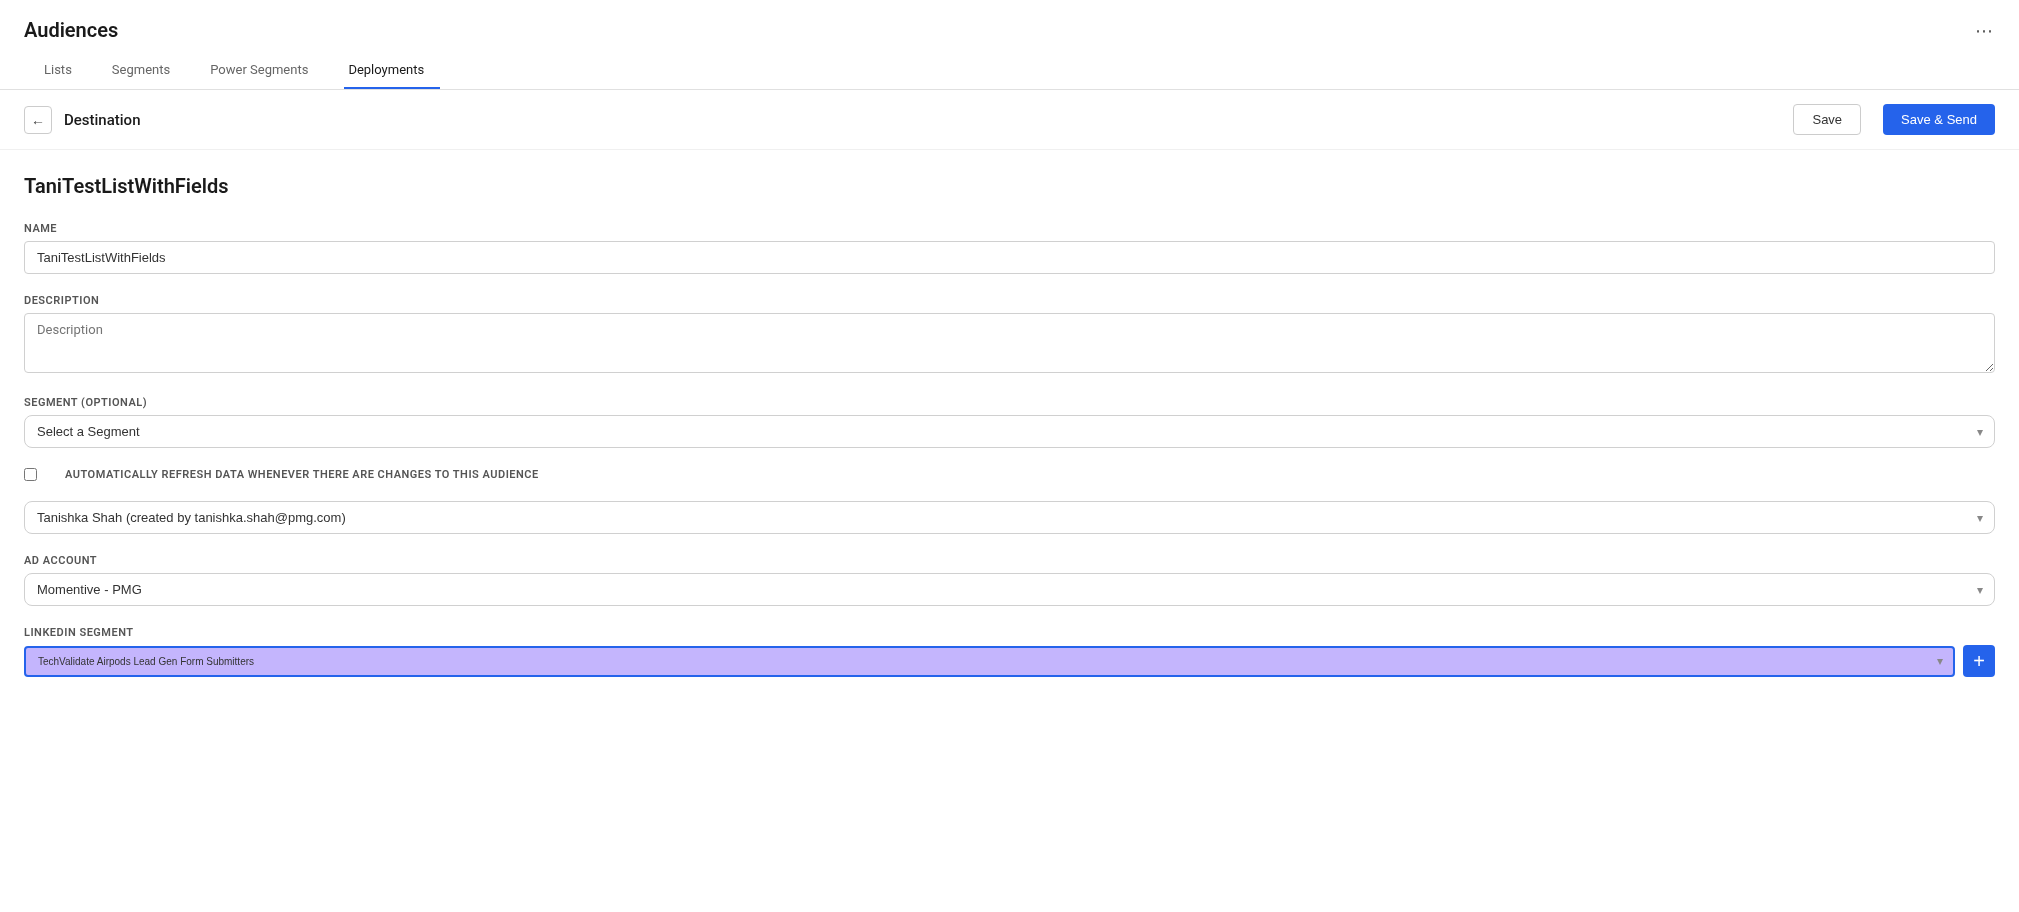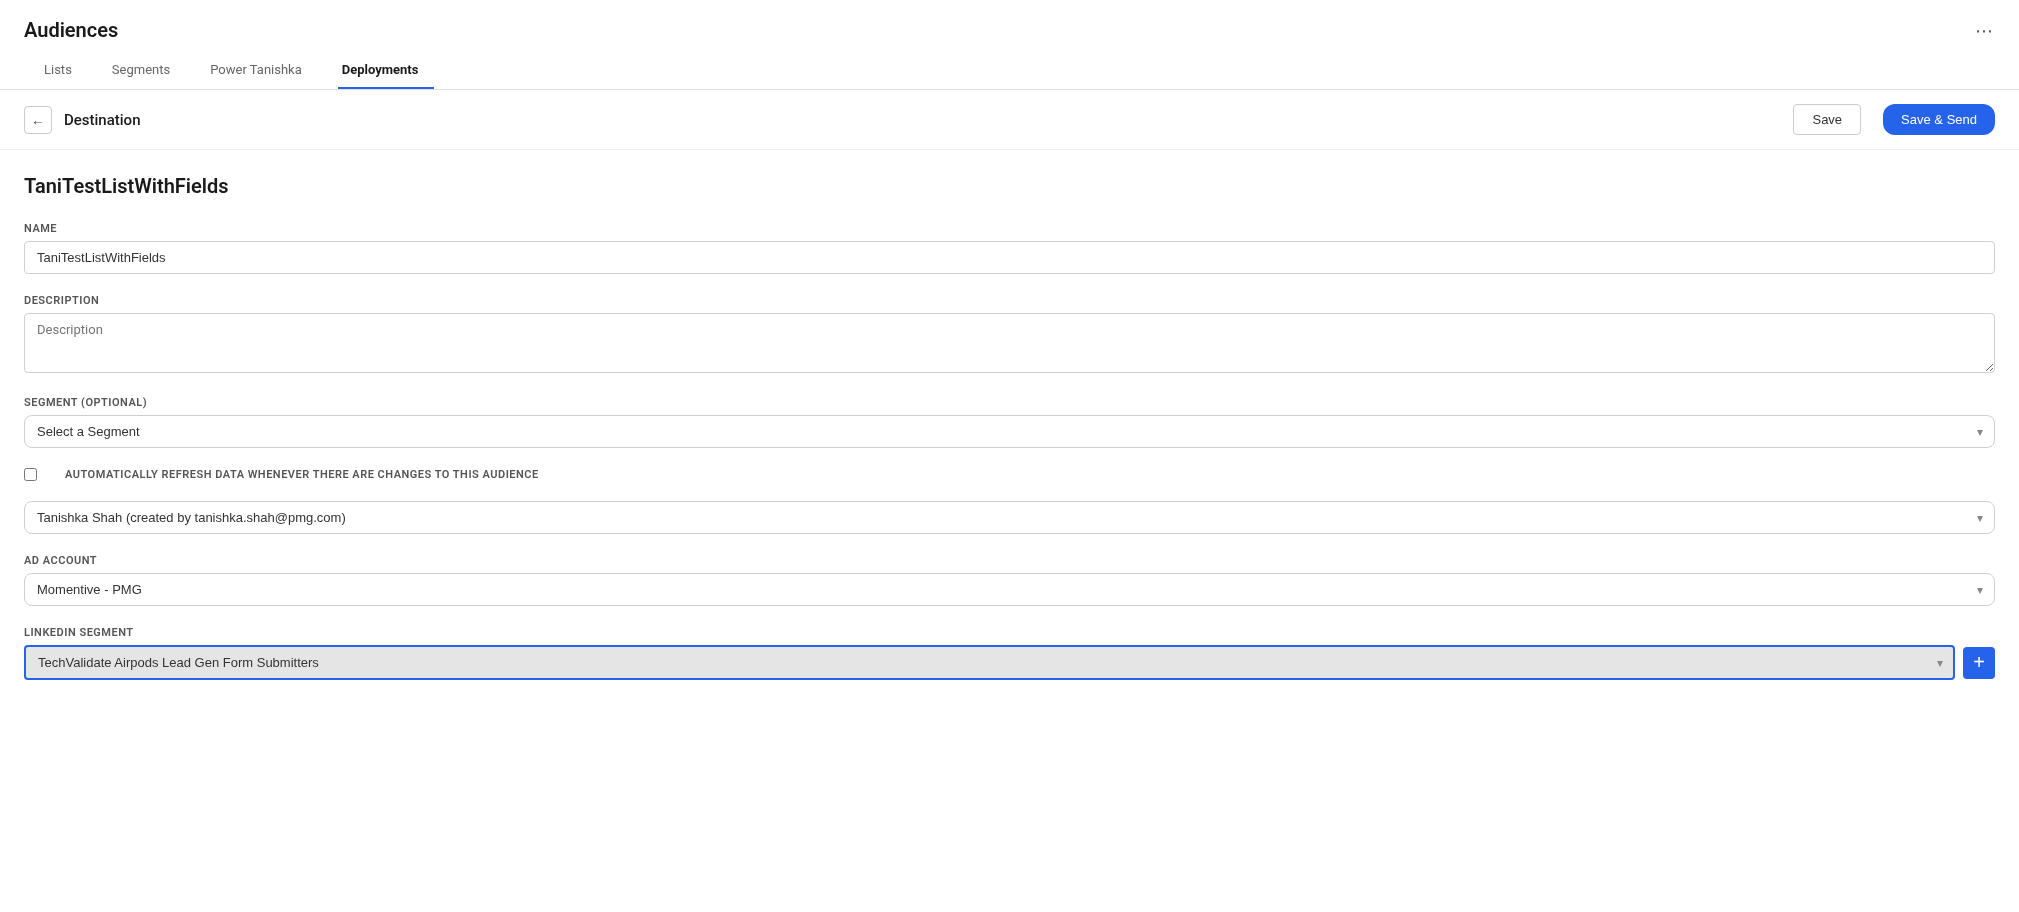--- a/index.html
+++ b/index.html
@@ -37,21 +37,21 @@
       margin-right: 20px;
       font-size: 13px;
       color: #666;
       cursor: pointer;
       border-bottom: 2px solid transparent;
       text-decoration: none;
     }
     .tab.active {
       color: #1a1a1a;
       border-bottom: 2px solid #2563eb;
-      font-weight: 700;
+      font-weight: 400;
     }
     .sub-header {
       display: flex;
       align-items: center;
       justify-content: space-between;
       padding: 14px 24px;
       border-bottom: 1px solid #f0f0f0;
     }
     .sub-header-left {
       display: flex;
@@ -85,21 +85,21 @@
       border: 1px solid #ccc;
       border-radius: 4px;
       background: #fff;
       font-size: 13px;
       color: #333;
       cursor: pointer;
     }
     .btn-save-send {
       padding: 7px 18px;
       border: none;
-      border-radius: 12px;
+      border-radius: 4px;
       background: #2563eb;
       font-size: 13px;
       color: #fff;
       cursor: pointer;
     }
     .main-content {
       padding: 24px 24px;
       max-width: 100%;
     }
     .page-heading {
@@ -186,23 +186,23 @@
     }
     .linkedin-select-wrapper {
       position: relative;
       flex: 1;
     }
     .linkedin-select {
       width: 100%;
       padding: 8px 36px 8px 12px;
       border: 2px solid #2563eb;
       border-radius: 4px;
-      font-size: 13px;
-      color: #333;
-      background: #e5e5e5;
+      font-size: 10px;
+      color: #333;
+      background: #c4b5fd;
       appearance: none;
       cursor: pointer;
       outline: none;
     }
     .add-btn {
       width: 32px;
       height: 32px;
       background: #2563eb;
       border: none;
       border-radius: 4px;
@@ -219,21 +219,21 @@
 <body>
 
 <div class="top-bar">
   <span class="app-title">Audiences</span>
   <span class="more-icon">⋯</span>
 </div>
 
 <div class="tabs">
   <span class="tab">Lists</span>
   <span class="tab">Segments</span>
-  <span class="tab">Power Tanishka</span>
+  <span class="tab">Power Segments</span>
   <span class="tab active">Deployments</span>
 </div>
 
 <div class="sub-header">
   <div class="sub-header-left">
     <button class="back-btn">←</button>
     <span class="sub-title">Destination</span>
   </div>
   <div class="sub-header-right">
     <button class="btn-save">Save</button>

